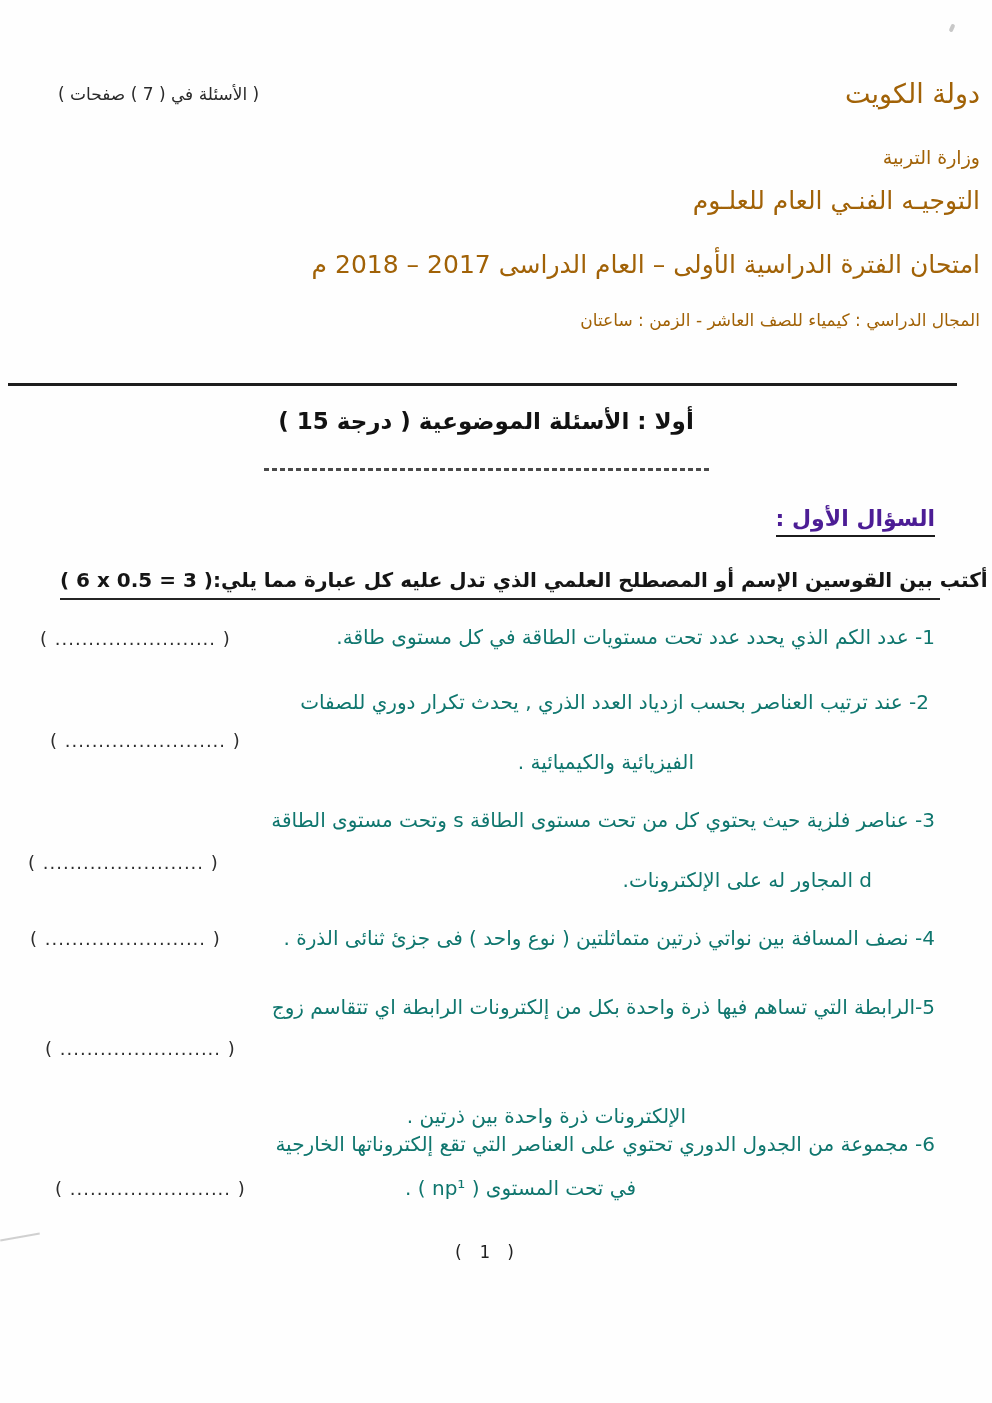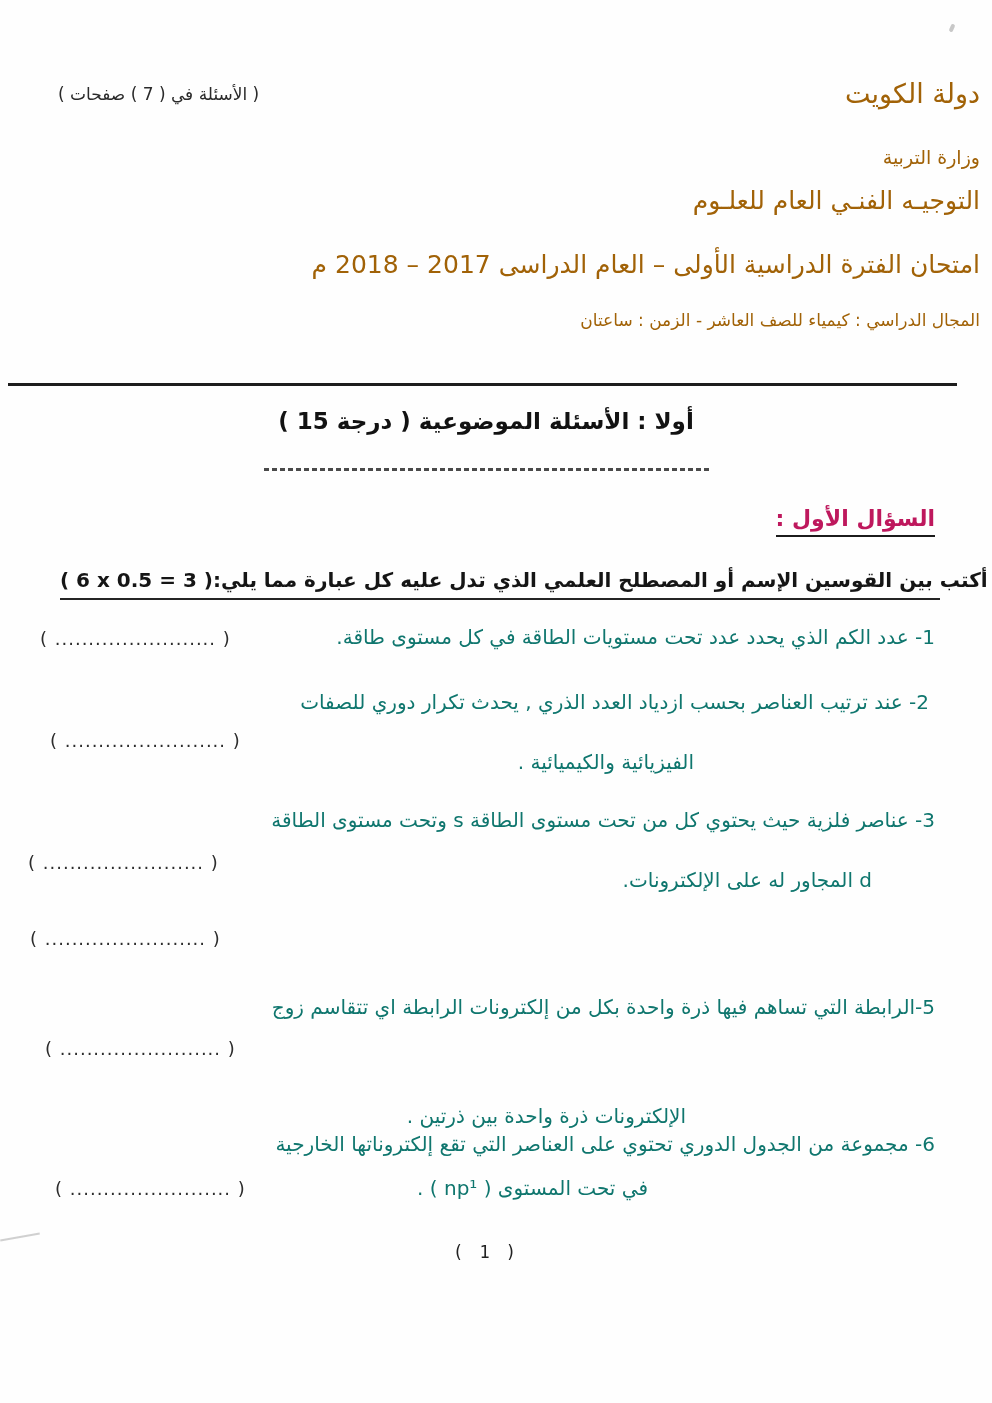--- a/index.html
+++ b/index.html
@@ -42,21 +42,21 @@
     white-space:nowrap;
   }
   .sec-title .marks{margin-right:8px;}
   .dashes{
     top:468px;left:264px;width:448px;height:3px;
     background:repeating-linear-gradient(90deg,#4a4a4a 0 5px,transparent 5px 8px);
   }
   .q-heading{
     top:506px;right:57px;
     direction:rtl;
-    font-weight:bold;font-size:22px;color:#be185d;
+    font-weight:bold;font-size:22px;color:#4c1d95;
     border-bottom:2.5px solid #1b1b1b;
     padding-bottom:4px;
     white-space:nowrap;
   }
   .part-a{
     top:568px;left:60px;right:52px;
     display:flex;justify-content:space-between;align-items:flex-end;
     border-bottom:2.5px solid #242424;
     padding-bottom:6px;
     font-weight:bold;font-size:20px;color:#151515;
@@ -124,25 +124,26 @@
   <div class="abs blank" style="top:628px;left:40px;">( ........................ )</div>
 
   <div class="abs item-line" style="top:690px;right:63px;">2- عند ترتيب العناصر بحسب ازدياد العدد الذري , يحدث تكرار دوري للصفات</div>
   <div class="abs blank" style="top:730px;left:50px;">( ........................ )</div>
   <div class="abs item-line" style="top:750px;right:298px;">الفيزيائية والكيميائية .</div>
 
   <div class="abs item-line" style="top:808px;right:57px;">3- عناصر فلزية حيث يحتوي كل من تحت مستوى الطاقة s وتحت مستوى الطاقة</div>
   <div class="abs blank" style="top:852px;left:28px;">( ........................ )</div>
   <div class="abs item-line" style="top:868px;right:120px;">d المجاور له على الإلكترونات.</div>
 
+  <div class="abs item-line" style="top:926px;right:57px;">4- نصف المسافة بين نواتي ذرتين متماثلتين ( نوع واحد ) فى جزئ ثنائى الذرة .</div>
   <div class="abs blank" style="top:928px;left:30px;">( ........................ )</div>
 
   <div class="abs item-line" style="top:995px;right:57px;">5-الرابطة التي تساهم فيها ذرة واحدة بكل من إلكترونات الرابطة اي تتقاسم زوج</div>
   <div class="abs blank" style="top:1038px;left:45px;">( ........................ )</div>
   <div class="abs item-line" style="top:1056px;right:306px;margin-top:48px;">الإلكترونات ذرة واحدة بين ذرتين .</div>
 
   <div class="abs item-line" style="top:1112px;right:57px;margin-top:20px;">6- مجموعة من الجدول الدوري تحتوي على العناصر التي تقع إلكتروناتها الخارجية</div>
   <div class="abs blank" style="top:1178px;left:55px;">( ........................ )</div>
-  <div class="abs item-line" style="top:1176px;right:344px;">في تحت المستوى ( np¹ ) .</div>
+  <div class="abs item-line" style="top:1176px;right:356px;">في تحت المستوى ( np¹ ) .</div>
 
   <div class="abs page-num">( 1 )</div>
 
 </div>
 
 </body></html>

